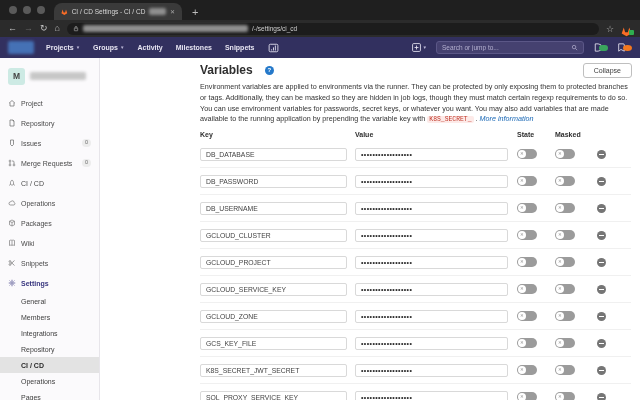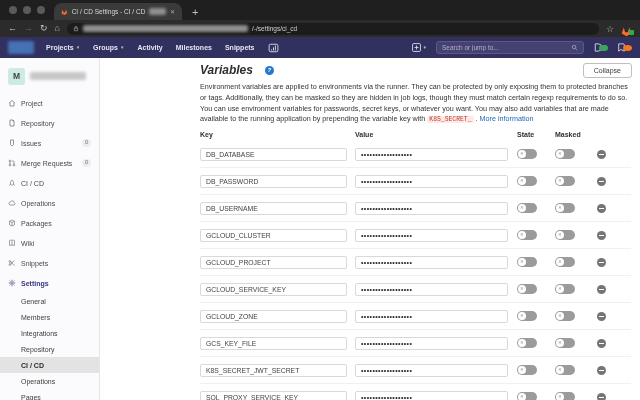--- a/index.html
+++ b/index.html
@@ -58,30 +58,30 @@
   .side-item .s-icon svg { width:8px; height:8px; }
   .side-badge { margin-left:auto; background:#ececec; color:#6b6b6b; font-size:5.5px;
                 padding:1px 3px; border-radius:6px; line-height:1; }
   .side-item.active-section { color:#37357e; font-weight:bold; }
   .side-item.active-section .s-icon { color:#37357e; }
   .sub-item { height:16px; display:flex; align-items:center; padding:0 8px 0 21px; font-size:7px; color:#3d3d3d; }
   .sub-item.active { background:#e3e3e3; font-weight:bold; color:#2b2b2b; }
 
   .content { flex:1; padding:5px 8px 0 100px; }
   .content-header { display:flex; align-items:flex-start; justify-content:space-between; }
-  .title-wrap { display:flex; align-items:center; gap:12px;font-style:italic; }
+  .title-wrap { display:flex; align-items:center; gap:12px; }
   .page-title { font-size:12px; font-weight:bold; color:#2f2f2f; }
   .help-icon { width:9px; height:9px; border-radius:50%; background:#2579ca; color:#fff;
                font-size:6px; font-weight:bold; display:flex; align-items:center; justify-content:center; }
   .collapse-btn { font-size:7px; color:#3c3c3c; background:#fff; border:1px solid #bfbfbf;
                   border-radius:3px; padding:3px 10px; }
   .description { font-size:7.2px; line-height:1.5; color:#333; margin-top:4px; max-width:431px; }
   .code-chip { font-family:"Liberation Mono", monospace; font-size:6.4px; background:#fdeae8;
                color:#c0392b; padding:0 2px; border-radius:2px; }
-  .more-link { color:#1b69b6; text-decoration:none; }
+  .more-link { color:#1b69b6; text-decoration:none;font-style:italic; }
 
   .var-table { margin-top:6px; max-width:431px; }
   .thead { display:flex; font-size:7px; font-weight:bold; color:#2f2f2f; padding-bottom:3px; }
   .h-key { width:155px; } .h-value { width:162px; } .h-state { width:38px; } .h-masked { width:42px; }
   .vrow { display:flex; align-items:center; height:27px; border-bottom:1px solid #f0f0f0; }
   .key-input { width:147px; height:13px; border:1px solid #d9d9d9; border-radius:2px; background:#fff;
                font-size:6.8px; color:#3f3f3f; display:flex; align-items:center; padding:0 5px; white-space:nowrap; overflow:hidden; }
   .value-input { width:153px; height:13px; margin-left:8px; border:1px solid #d9d9d9; border-radius:2px; background:#fff;
                  font-size:7px; font-weight:bold; color:#2e2e2e; letter-spacing:.4px;
                  display:flex; align-items:center; padding:0 5px; white-space:nowrap; overflow:hidden; }

